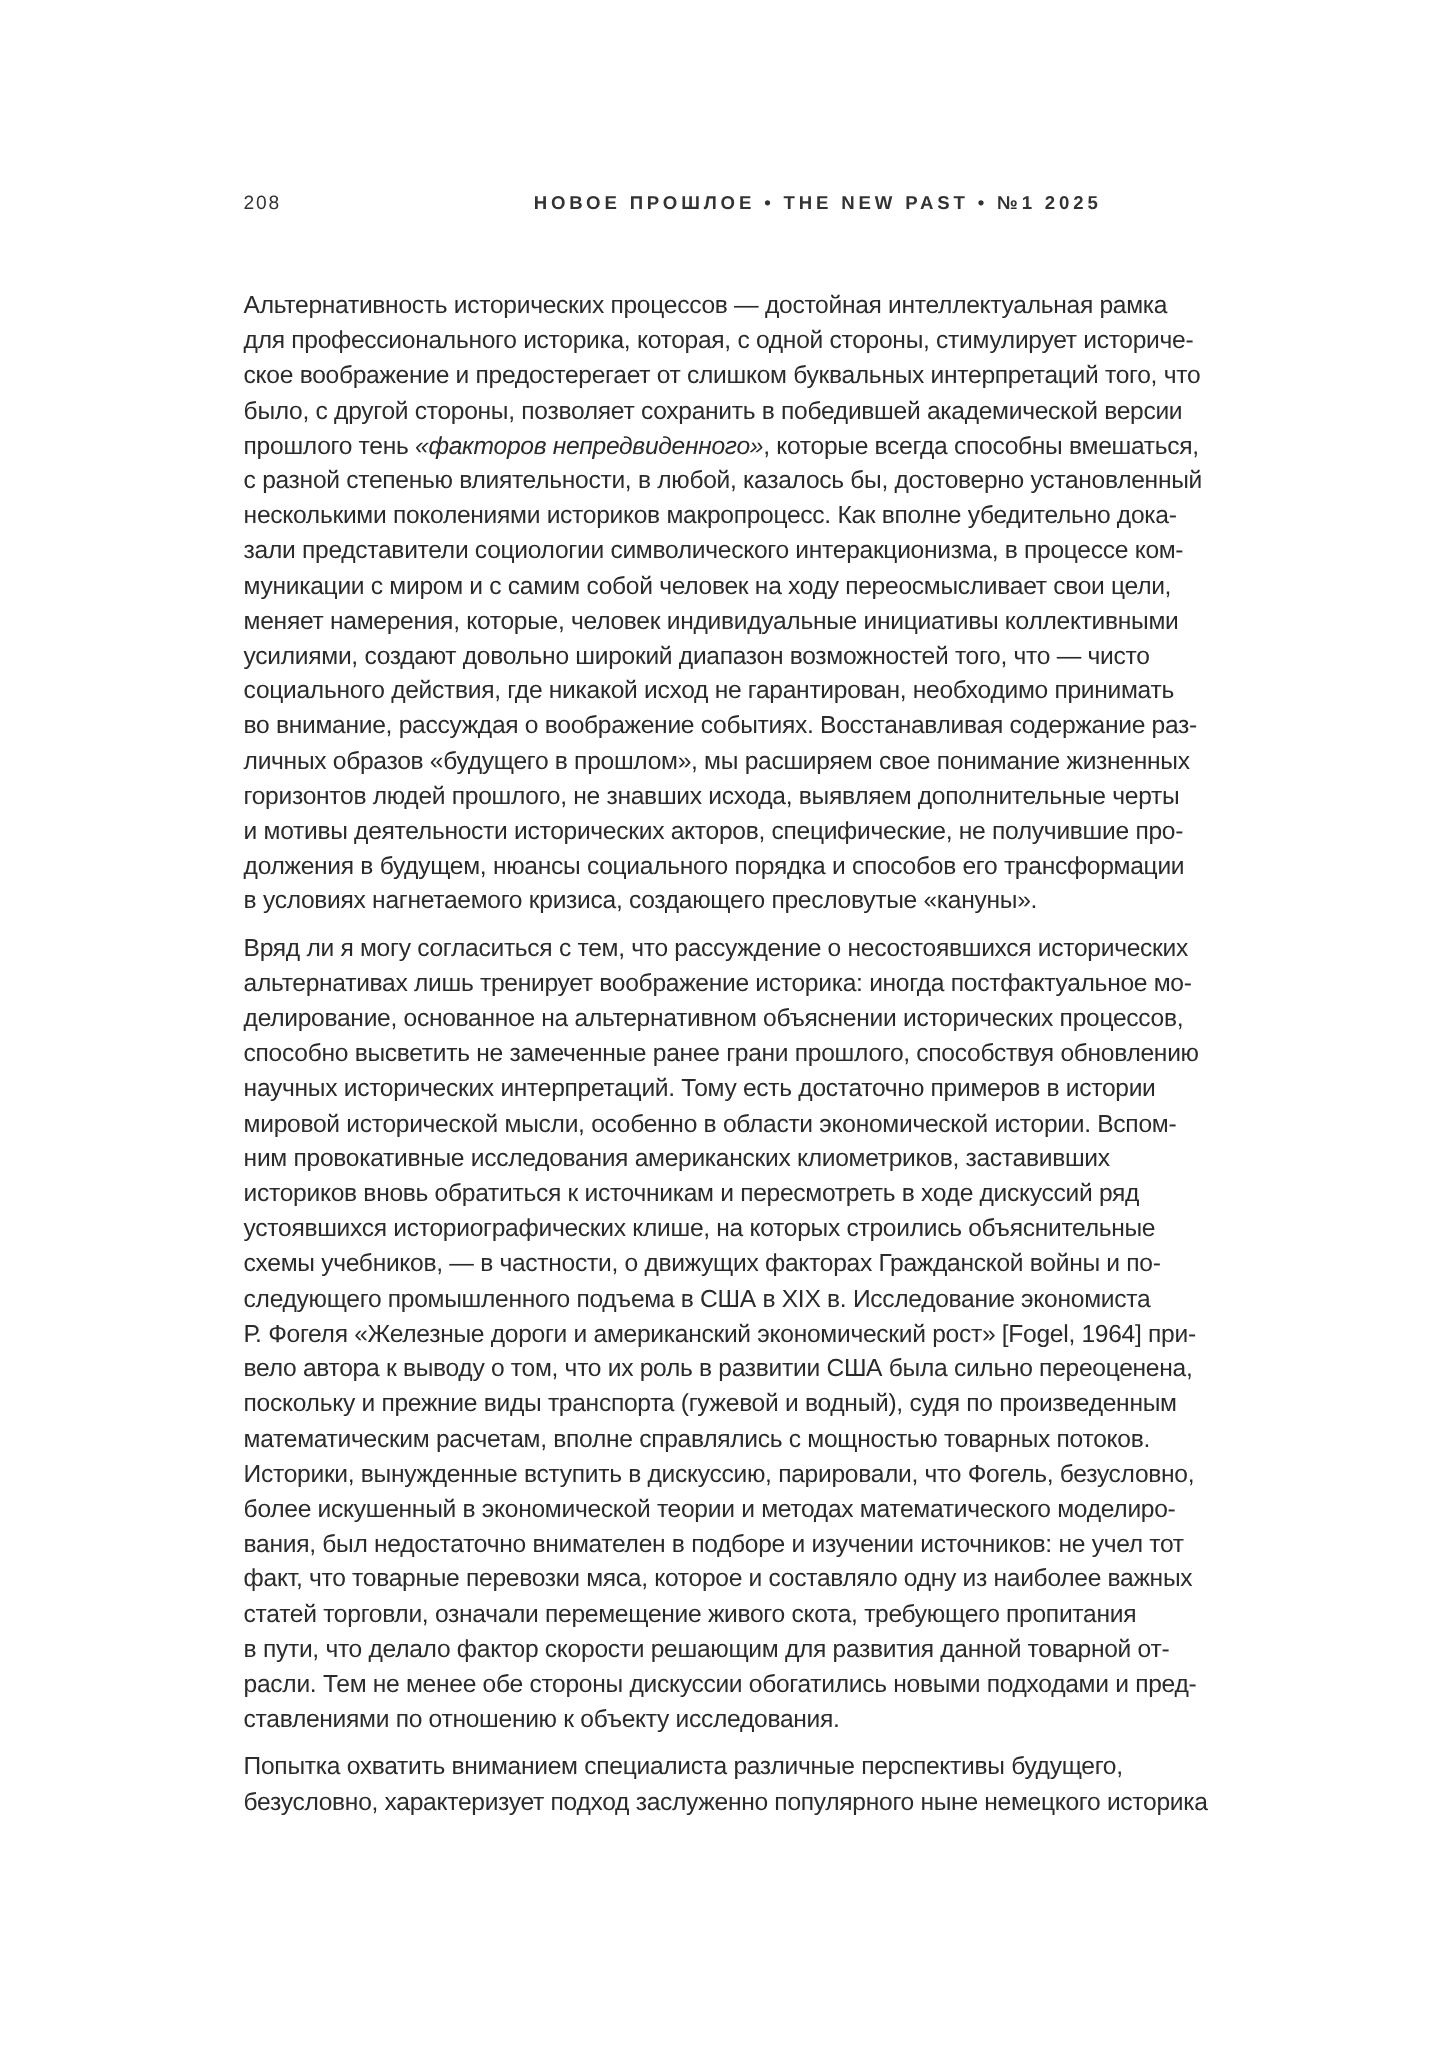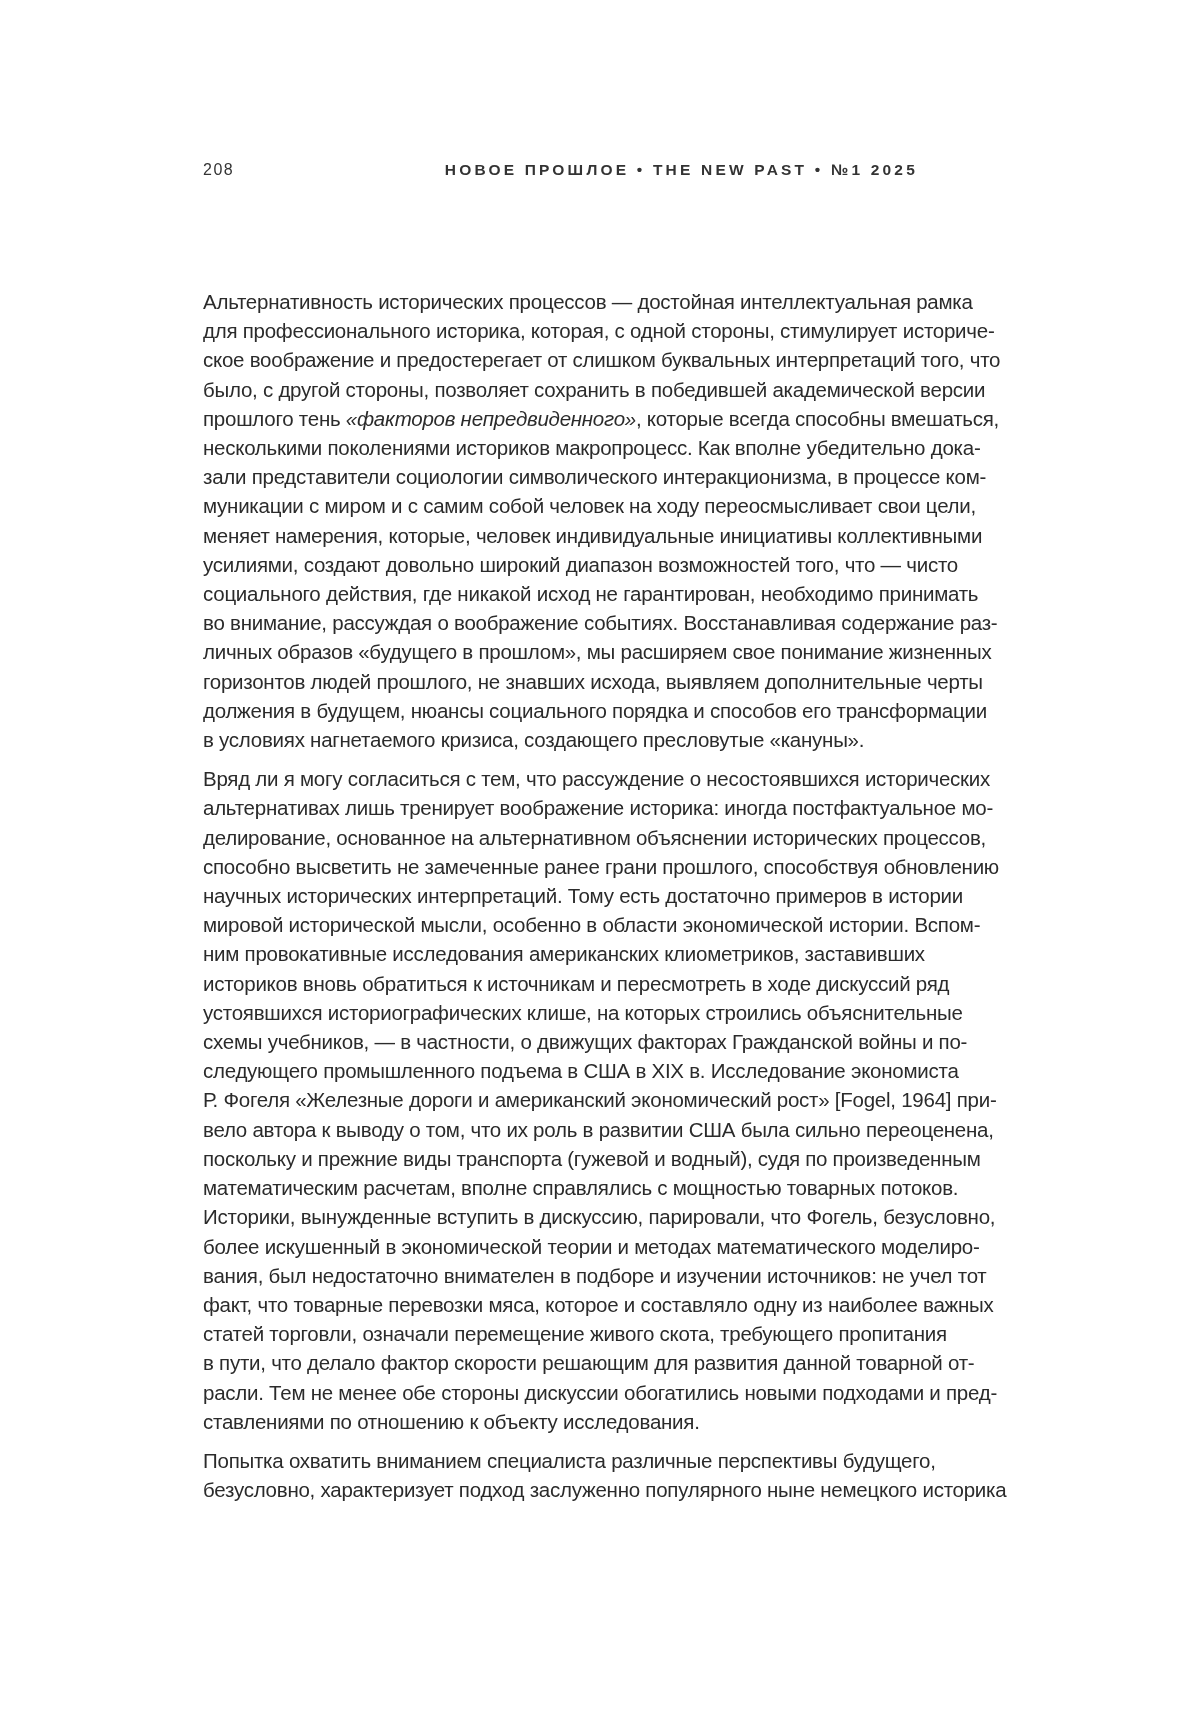--- a/index.html
+++ b/index.html
@@ -40,21 +40,20 @@
   .body-text {
     position: absolute;
     left: 203px;
     top: 240px;
     width: 880px;
     color: #2b2b2b;
     font-size: 20.5px;
     line-height: 29.2px;
     letter-spacing: -0.25px;
     font-weight: 400;
-    margin-top: 47px;
   }
   .para {
     margin: 0 0 10px 0;
     padding: 0;
   }
   .line {
     display: block;
     white-space: nowrap;
   }
   .em {
@@ -69,29 +68,31 @@
     <span class="page-num">208</span>
     <span class="jtitle">НОВОЕ ПРОШЛОЕ • THE NEW PAST • №1 2025</span>
   </header>
   <main class="body-text" id="paragraphs">
       <p class="para">
         <span class="line"><span>Альтернативность исторических процессов — достойная интеллектуальная рамка</span></span>
         <span class="line"><span>для профессионального историка, которая, с одной стороны, стимулирует историче-</span></span>
         <span class="line"><span>ское воображение и предостерегает от слишком буквальных интерпретаций того, что</span></span>
         <span class="line"><span>было, с другой стороны, позволяет сохранить в победившей академической версии</span></span>
         <span class="line"><span>прошлого тень </span><span class="em">«факторов непредвиденного»</span><span>, которые всегда способны вмешаться,</span></span>
+        <span class="line"><span>с разной степенью влиятельности, в любой, казалось бы, достоверно установленный</span></span>
         <span class="line"><span>несколькими поколениями историков макропроцесс. Как вполне убедительно дока-</span></span>
         <span class="line"><span>зали представители социологии символического интеракционизма, в процессе ком-</span></span>
         <span class="line"><span>муникации с миром и с самим собой человек на ходу переосмысливает свои цели,</span></span>
         <span class="line"><span>меняет намерения, которые, человек индивидуальные инициативы коллективными</span></span>
         <span class="line"><span>усилиями, создают довольно широкий диапазон возможностей того, что — чисто</span></span>
         <span class="line"><span>социального действия, где никакой исход не гарантирован, необходимо принимать</span></span>
         <span class="line"><span>во внимание, рассуждая о воображение событиях. Восстанавливая содержание раз-</span></span>
         <span class="line"><span>личных образов «будущего в прошлом», мы расширяем свое понимание жизненных</span></span>
         <span class="line"><span>горизонтов людей прошлого, не знавших исхода, выявляем дополнительные черты</span></span>
+        <span class="line"><span>и мотивы деятельности исторических акторов, специфические, не получившие про-</span></span>
         <span class="line"><span>должения в будущем, нюансы социального порядка и способов его трансформации</span></span>
         <span class="line"><span>в условиях нагнетаемого кризиса, создающего пресловутые «кануны».</span></span>
       </p>
       <p class="para">
         <span class="line"><span>Вряд ли я могу согласиться с тем, что рассуждение о несостоявшихся исторических</span></span>
         <span class="line"><span>альтернативах лишь тренирует воображение историка: иногда постфактуальное мо-</span></span>
         <span class="line"><span>делирование, основанное на альтернативном объяснении исторических процессов,</span></span>
         <span class="line"><span>способно высветить не замеченные ранее грани прошлого, способствуя обновлению</span></span>
         <span class="line"><span>научных исторических интерпретаций. Тому есть достаточно примеров в истории</span></span>
         <span class="line"><span>мировой исторической мысли, особенно в области экономической истории. Вспом-</span></span>

